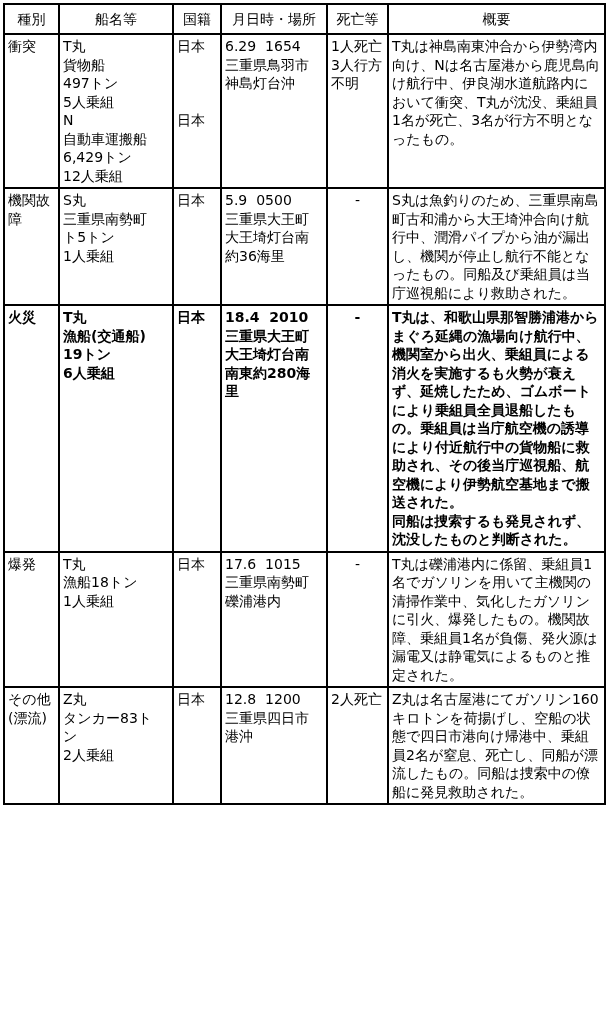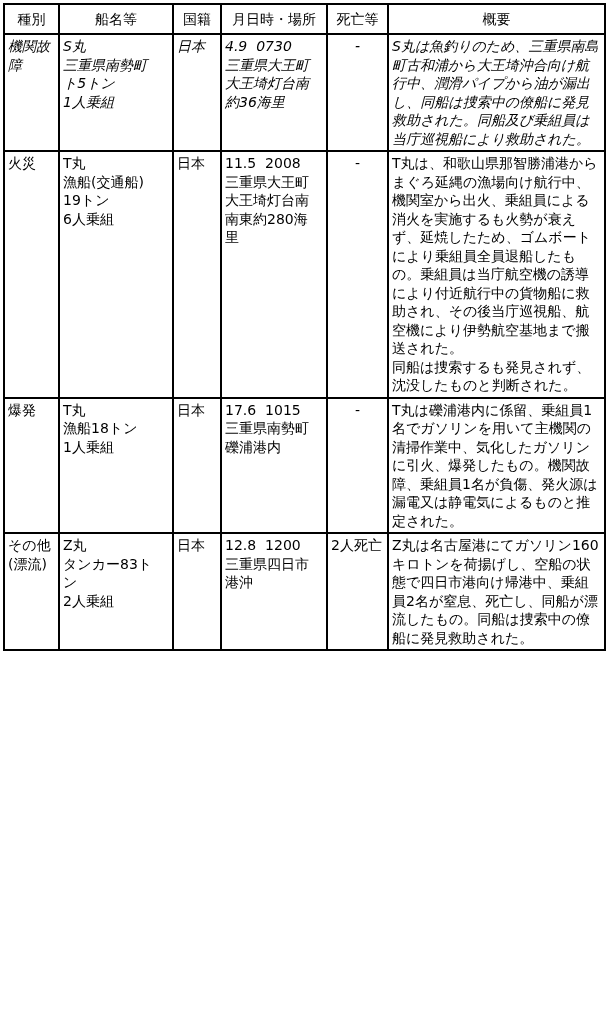--- a/index.html
+++ b/index.html
@@ -46,22 +46,22 @@
   col.c-type   { width: 55px; }
   col.c-ship   { width: 114px; }
   col.c-nat    { width: 48px; }
   col.c-dt     { width: 106px; }
   col.c-dead   { width: 61px; }
   col.c-sum    { width: 217px; }
   
   tr.r0 td { height: 148px; }
   tr.r1 td { height: 108px; }
   tr.r2 td { height: 111px; }
-  tr.r3 td { height: 107px; font-style: italic; }
-  tr.r4 td { height: 236px; }
+  tr.r3 td { height: 107px; }
+  tr.r4 td { height: 236px; font-weight: bold; }
   tr.r5 td { height: 126px; margin-left: 47px; }
   tr.r6 td { height: 110px; }
 </style>
 </head>
 <body>
 
 <div class="page">
   <table class="accident-table">
     <colgroup>
       <col class="c-type">
@@ -75,42 +75,65 @@
       <tr>
         <th>種別</th>
         <th>船名等</th>
         <th>国籍</th>
         <th>月日時・場所</th>
         <th>死亡等</th>
         <th>概要</th>
       </tr>
     </thead>
     <tbody>
+      <tr class="r0">
+        <td>衝突</td>
+        <td>T丸
+貨物船
+497トン
+5人乗組
+N
+自動車運搬船
+6,429トン
+12人乗組</td>
+        <td>日本
+
+
+
+日本</td>
+        <td>6.29  1654
+三重県鳥羽市
+神島灯台沖</td>
+        <td>1人死亡
+3人行方
+不明</td>
+        <td>T丸は神島南東沖合から伊勢湾内向け、Nは名古屋港から鹿児島向け航行中、伊良湖水道航路内において衝突、T丸が沈没、乗組員1名が死亡、3名が行方不明となったもの。</td>
+      </tr>
       <tr class="r3">
         <td>機関故障</td>
         <td>S丸
 三重県南勢町
 ト5トン
 1人乗組</td>
         <td>日本</td>
-        <td>4.9  0730
+        <td>5.9  0500
 三重県大王町
 大王埼灯台南
 約36海里</td>
         <td class="center">-</td>
-        <td>S丸は魚釣りのため、三重県南島町古和浦から大王埼沖合向け航行中、潤滑パイプから油が漏出し、同船は捜索中の僚船に発見救助された。同船及び乗組員は当庁巡視船により救助された。</td>
+        <td>S丸は魚釣りのため、三重県南島町古和浦から大王埼沖合向け航行中、潤滑パイプから油が漏出し、機関が停止し航行不能となったもの。同船及び乗組員は当庁巡視船により救助された。</td>
       </tr>
       <tr class="r4">
         <td>火災</td>
         <td>T丸
 漁船(交通船)
 19トン
 6人乗組</td>
         <td>日本</td>
-        <td>11.5  2008
+        <td>18.4  2010
 三重県大王町
 大王埼灯台南
 南東約280海
 里</td>
         <td class="center">-</td>
         <td>T丸は、和歌山県那智勝浦港からまぐろ延縄の漁場向け航行中、機関室から出火、乗組員による消火を実施するも火勢が衰えず、延焼したため、ゴムボートにより乗組員全員退船したもの。乗組員は当庁航空機の誘導により付近航行中の貨物船に救助され、その後当庁巡視船、航空機により伊勢航空基地まで搬送された。
 同船は捜索するも発見されず、沈没したものと判断された。</td>
       </tr>
       <tr class="r5">
         <td>爆発</td>

